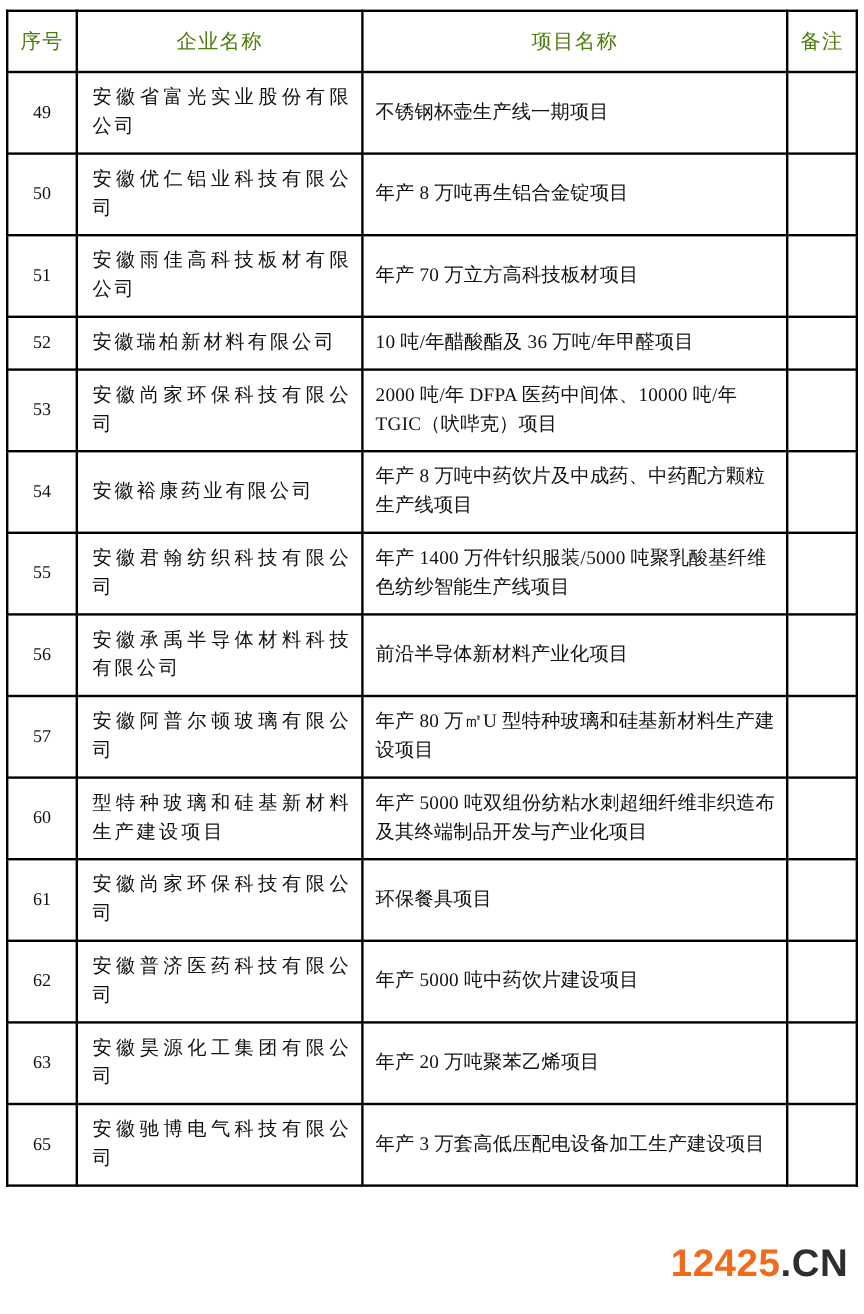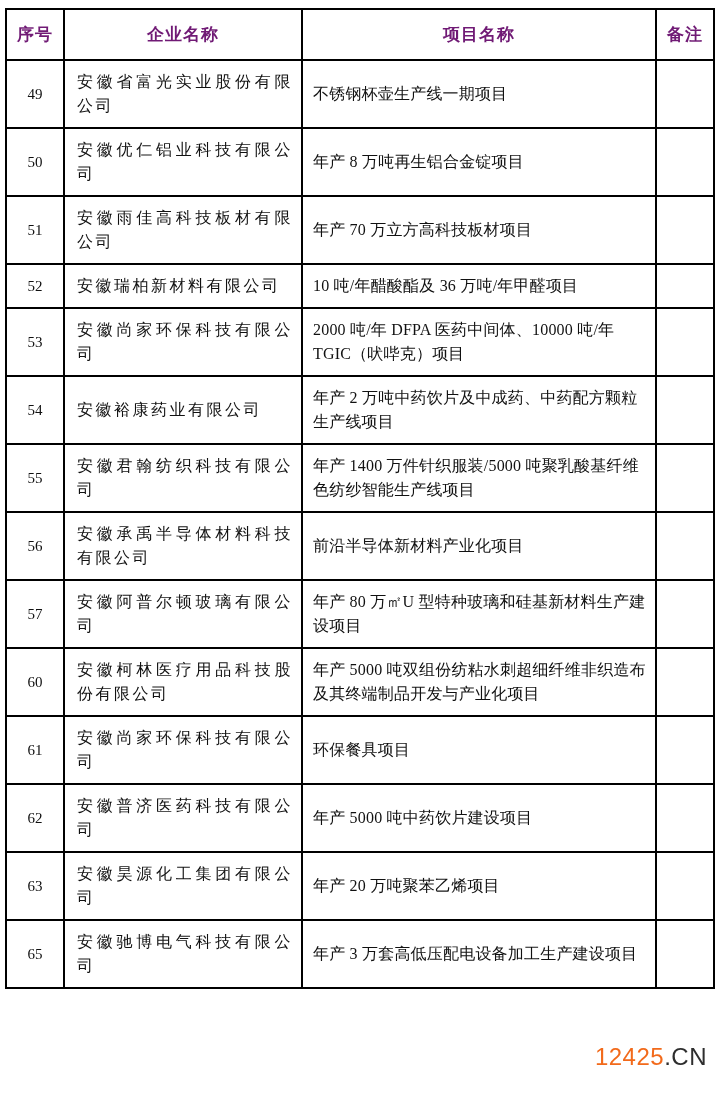--- a/index.html
+++ b/index.html
@@ -20,23 +20,23 @@
     border-collapse: collapse;
     table-layout: fixed;
   }
   .doc-table th, .doc-table td {
     border: 2px solid #000000;
     box-sizing: border-box;
     background: #ffffff;
   }
   .doc-table th {
     font-family: "Liberation Sans", "DejaVu Sans", sans-serif;
-    font-weight: bold;
+    font-weight: normal;
     font-size: 17px;
-    color: #701a75;
+    color: #4d7c0f;
     text-align: center;
     padding: 13px 2px;
     letter-spacing: 1px;
   }
   .doc-table td {
     font-size: 16px;
     line-height: 24px;
     vertical-align: middle;
     padding: 9px 6px;
   }
@@ -54,22 +54,22 @@
   td.cell-project {
     padding: 9px 8px 9px 10px;
     letter-spacing: 0.2px;
   }
   td.cell-remark { padding: 9px 2px; }
   .watermark {
     position: absolute;
     right: 13px;
     bottom: 24px;
     font-family: "Liberation Sans", "DejaVu Sans", sans-serif;
-    font-weight: normal;
-    font-size: 24px;
+    font-weight: bold;
+    font-size: 32px;
     letter-spacing: 0.5px;
     white-space: nowrap;
     margin-top: 10px;
   }
 </style>
 </head>
 <body>
 
 <div class="page">
 
@@ -115,21 +115,21 @@
         </tr>
         <tr>
           <td class="cell-no">53</td>
           <td class="cell-company">安徽尚家环保科技有限公司</td>
           <td class="cell-project">2000 吨/年 DFPA 医药中间体、10000 吨/年 TGIC（吠哔克）项目</td>
           <td class="cell-remark"></td>
         </tr>
         <tr>
           <td class="cell-no">54</td>
           <td class="cell-company">安徽裕康药业有限公司</td>
-          <td class="cell-project">年产 2 万吨中药饮片及中成药、中药配方颗粒生产线项目</td>
+          <td class="cell-project">年产 8 万吨中药饮片及中成药、中药配方颗粒生产线项目</td>
           <td class="cell-remark"></td>
         </tr>
         <tr>
           <td class="cell-no">55</td>
           <td class="cell-company">安徽君翰纺织科技有限公司</td>
           <td class="cell-project">年产 1400 万件针织服装/5000 吨聚乳酸基纤维色纺纱智能生产线项目</td>
           <td class="cell-remark"></td>
         </tr>
         <tr>
           <td class="cell-no">56</td>
@@ -138,21 +138,21 @@
           <td class="cell-remark"></td>
         </tr>
         <tr>
           <td class="cell-no">57</td>
           <td class="cell-company">安徽阿普尔顿玻璃有限公司</td>
           <td class="cell-project">年产 80 万㎡U 型特种玻璃和硅基新材料生产建设项目</td>
           <td class="cell-remark"></td>
         </tr>
         <tr>
           <td class="cell-no">60</td>
-          <td class="cell-company">安徽柯林医疗用品科技股份有限公司</td>
+          <td class="cell-company">型特种玻璃和硅基新材料生产建设项目</td>
           <td class="cell-project">年产 5000 吨双组份纺粘水刺超细纤维非织造布及其终端制品开发与产业化项目</td>
           <td class="cell-remark"></td>
         </tr>
         <tr>
           <td class="cell-no">61</td>
           <td class="cell-company">安徽尚家环保科技有限公司</td>
           <td class="cell-project">环保餐具项目</td>
           <td class="cell-remark"></td>
         </tr>
         <tr>

